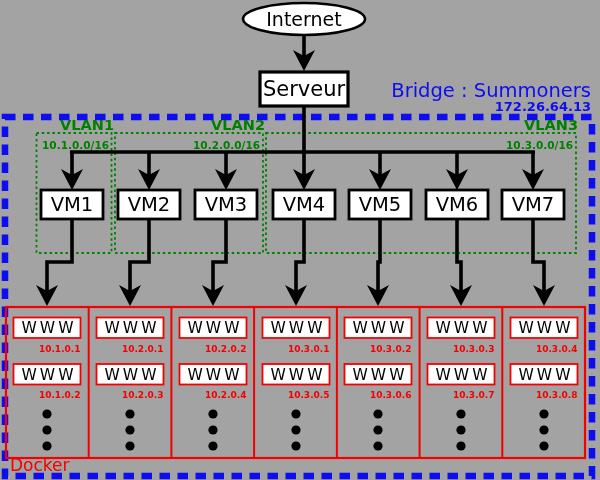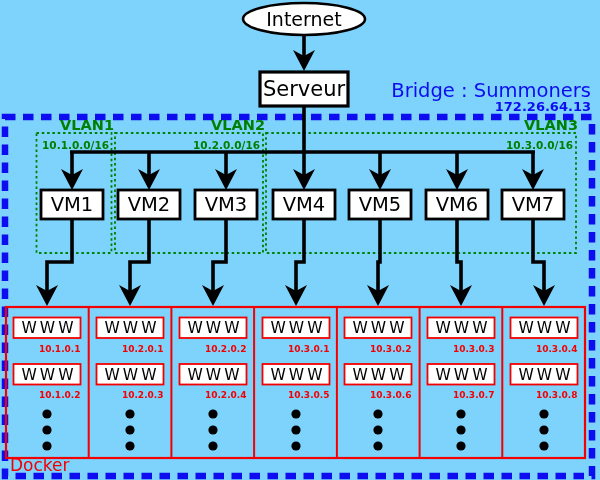--- a/index.html
+++ b/index.html
@@ -1,16 +1,16 @@
 <!DOCTYPE html>
 <html style="--blue: #0d0df0; --green: #008000; --red: #f40000; --black: #000000;"><head>
 <meta charset="utf-8">
 <style>
   html,body{margin:0;padding:0;background:#ffffff;}
-  .stage{width:600px;height:480px;position:relative;background:#7dd3fc;overflow:hidden;}
+  .stage{width:600px;height:480px;position:relative;background:#a3a3a3;overflow:hidden;}
   svg{display:block;}
   text{font-family:"DejaVu Sans",sans-serif;}
   
   .ln{stroke:var(--black,#000);stroke-width:3.6;fill:none;}
   .ah{fill:var(--black,#000);stroke:none;}
   .nodebox{fill:#ffffff;stroke:var(--black,#000);stroke-width:2.8;}
   .serverbox{fill:#ffffff;stroke:var(--black,#000);stroke-width:3.2;}
   .ellipse{fill:#ffffff;stroke:var(--black,#000);stroke-width:2.6;}
   .t-node{fill:#000;text-anchor:middle;font-size:19px;}
   .t-server{fill:#000;text-anchor:middle;font-size:21px;}

